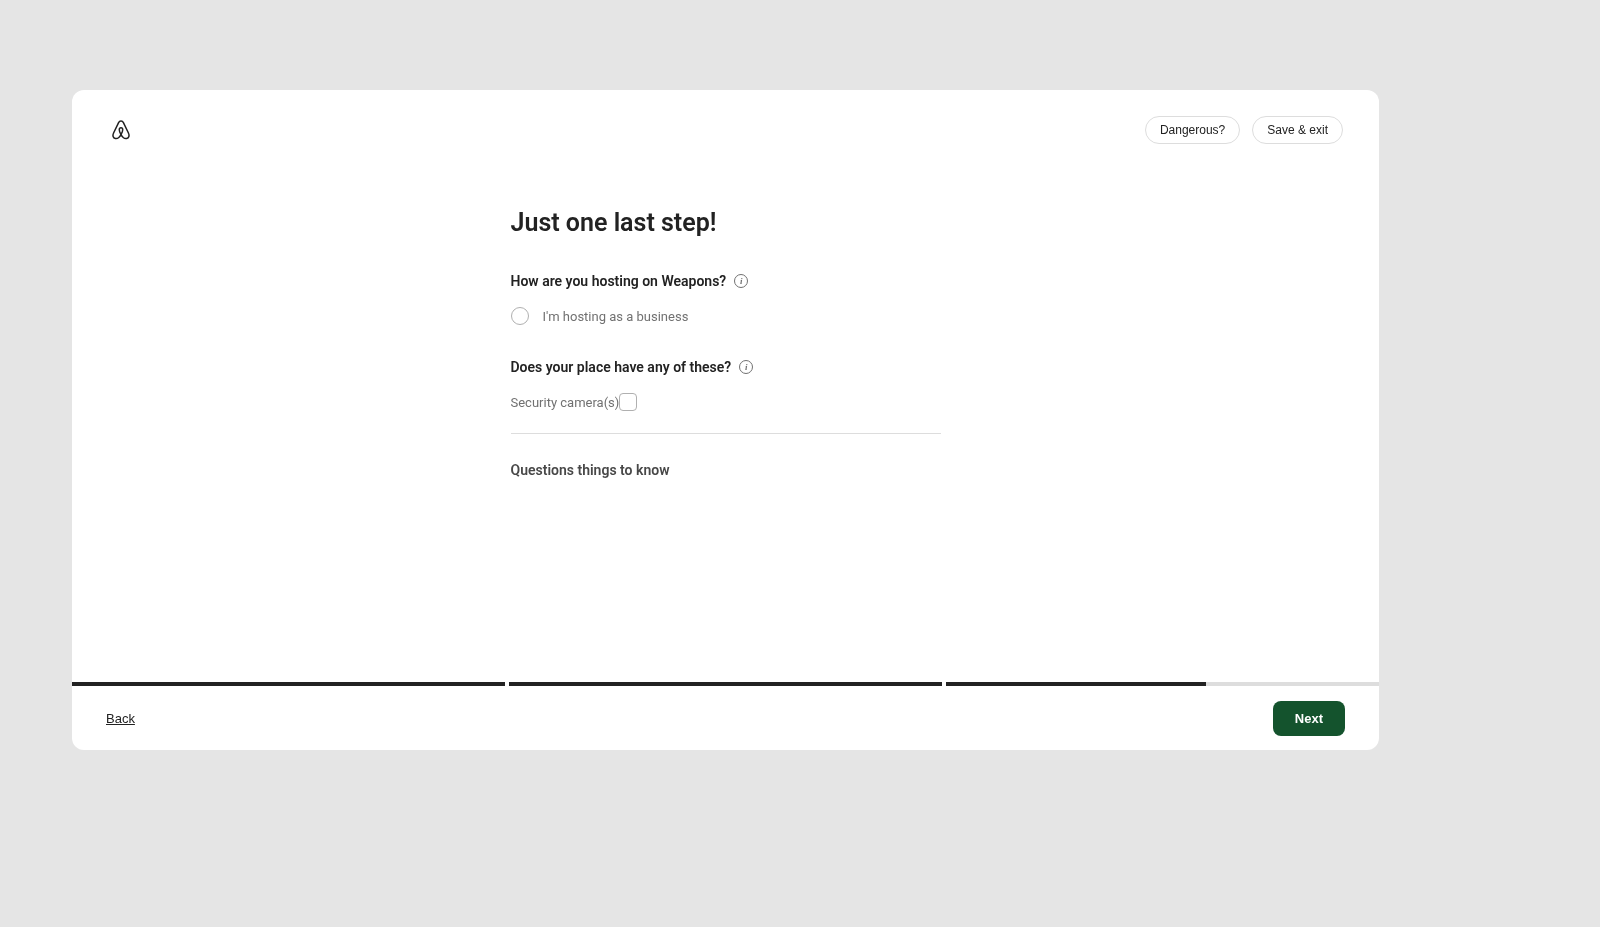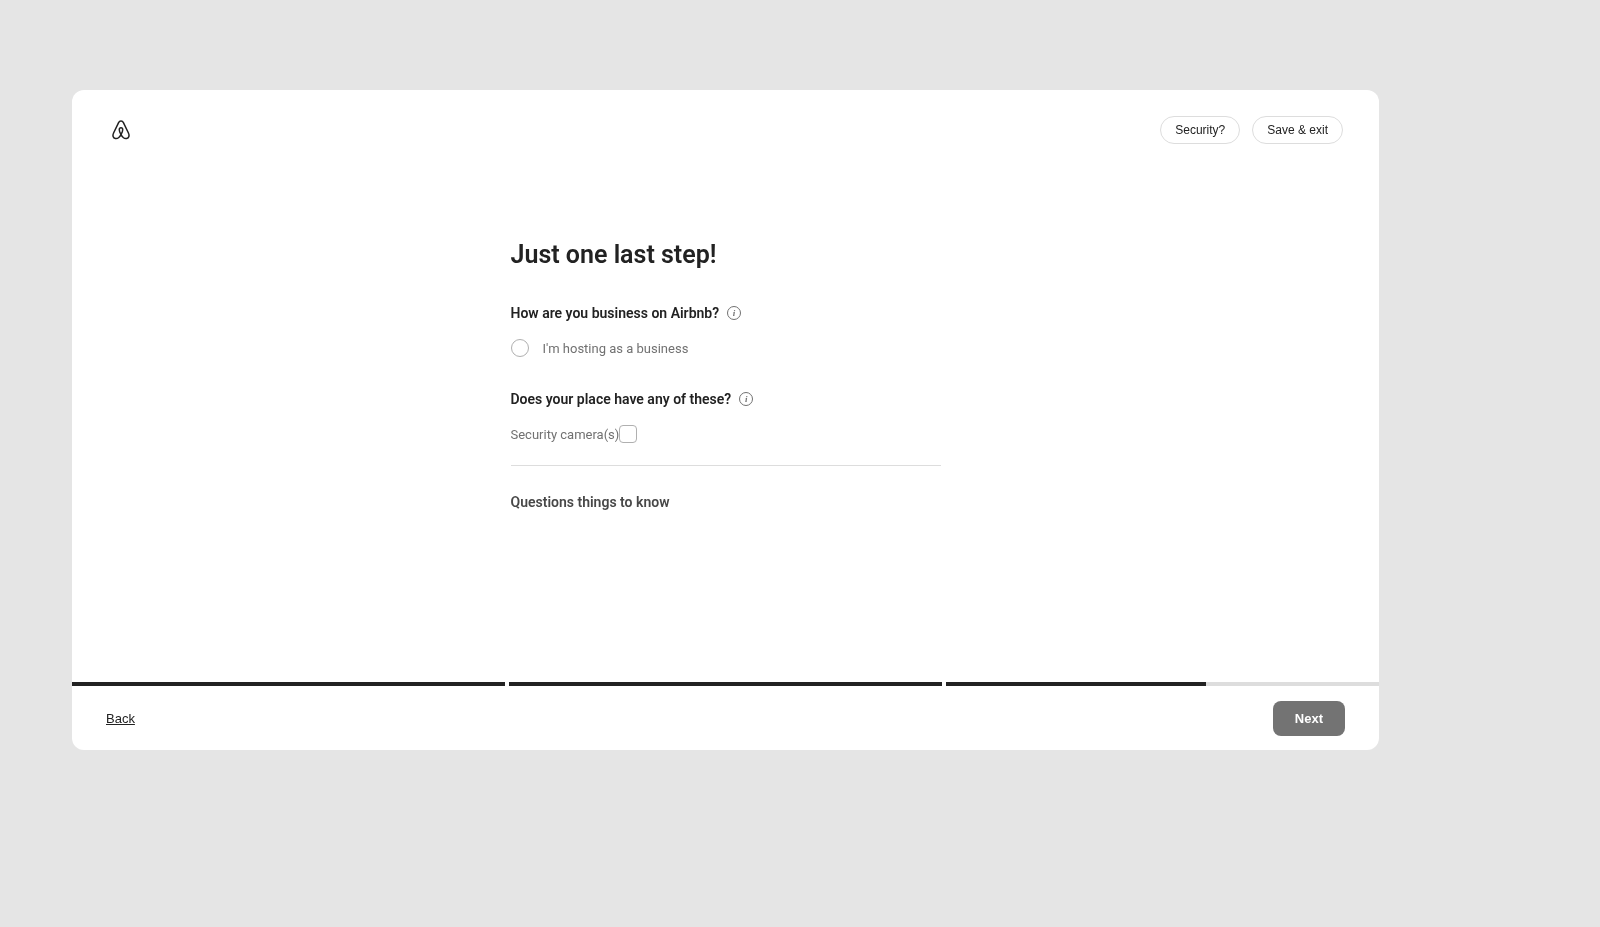--- a/index.html
+++ b/index.html
@@ -60,21 +60,20 @@
       padding-top: 58px;
     }
     .form-area {
       width: 430px;
     }
     .page-title {
       font-size: 25px;
       font-weight: 600;
       color: #222;
       margin-bottom: 34px;
-      margin-top: 32px;
     }
     .section-label {
       font-size: 14px;
       font-weight: 600;
       color: #222;
       display: inline-flex;
       align-items: center;
       gap: 8px;
       margin-bottom: 18px;
     }
@@ -193,21 +192,21 @@
     }
     .back-link {
       font-size: 13px;
       color: #222;
       text-decoration: underline;
       cursor: pointer;
       background: none;
       border: none;
     }
     .next-button {
-      background: #737373;
+      background: #14532d;
       color: #fff;
       border: none;
       border-radius: 8px;
       padding: 10px 22px;
       font-size: 13px;
       font-weight: 600;
       cursor: pointer;
     }
   </style>
 </head>
@@ -215,31 +214,31 @@
 
 <div class="app-window">
   <div class="header">
     <div class="logo">
       <svg viewBox="0 0 32 32" width="22" height="24" fill="none" stroke="#222" stroke-width="2.2">
         <path d="M16 3c-1.5 0-2.8.9-3.5 2.3L5.2 20.3c-.9 1.9-1.2 3.6-.7 5 .5 1.5 1.7 2.6 3.3 3 1.6.4 3.4-.1 5-1.4 1.3-1.1 2.4-2.7 3.2-4.3.8 1.6 1.9 3.2 3.2 4.3 1.6 1.3 3.4 1.8 5 1.4 1.6-.4 2.8-1.5 3.3-3 .5-1.4.2-3.1-.7-5L19.5 5.3C18.8 3.9 17.5 3 16 3z"></path>
         <path d="M16 22.6c-1.4-2.5-2.5-5-2.5-7 0-1.6 1-2.8 2.5-2.8s2.5 1.2 2.5 2.8c0 2-1.1 4.5-2.5 7z"></path>
       </svg>
     </div>
     <div class="header-buttons">
-      <button class="pill-button">Security?</button>
+      <button class="pill-button">Dangerous?</button>
       <button class="pill-button">Save &amp; exit</button>
     </div>
   </div>
 
   <div class="content">
     <div class="form-area">
       <h1 class="page-title">Just one last step!</h1>
 
       <div class="section-label">
-        <span>How are you business on Airbnb?</span>
+        <span>How are you hosting on Weapons?</span>
         <span class="info-icon">i</span>
       </div>
 
 
       <div class="radio-row">
         <div class="radio-outer"></div>
         <span class="radio-label">I'm hosting as a business</span>
       </div>
 
       <div class="section-spacer"></div>

